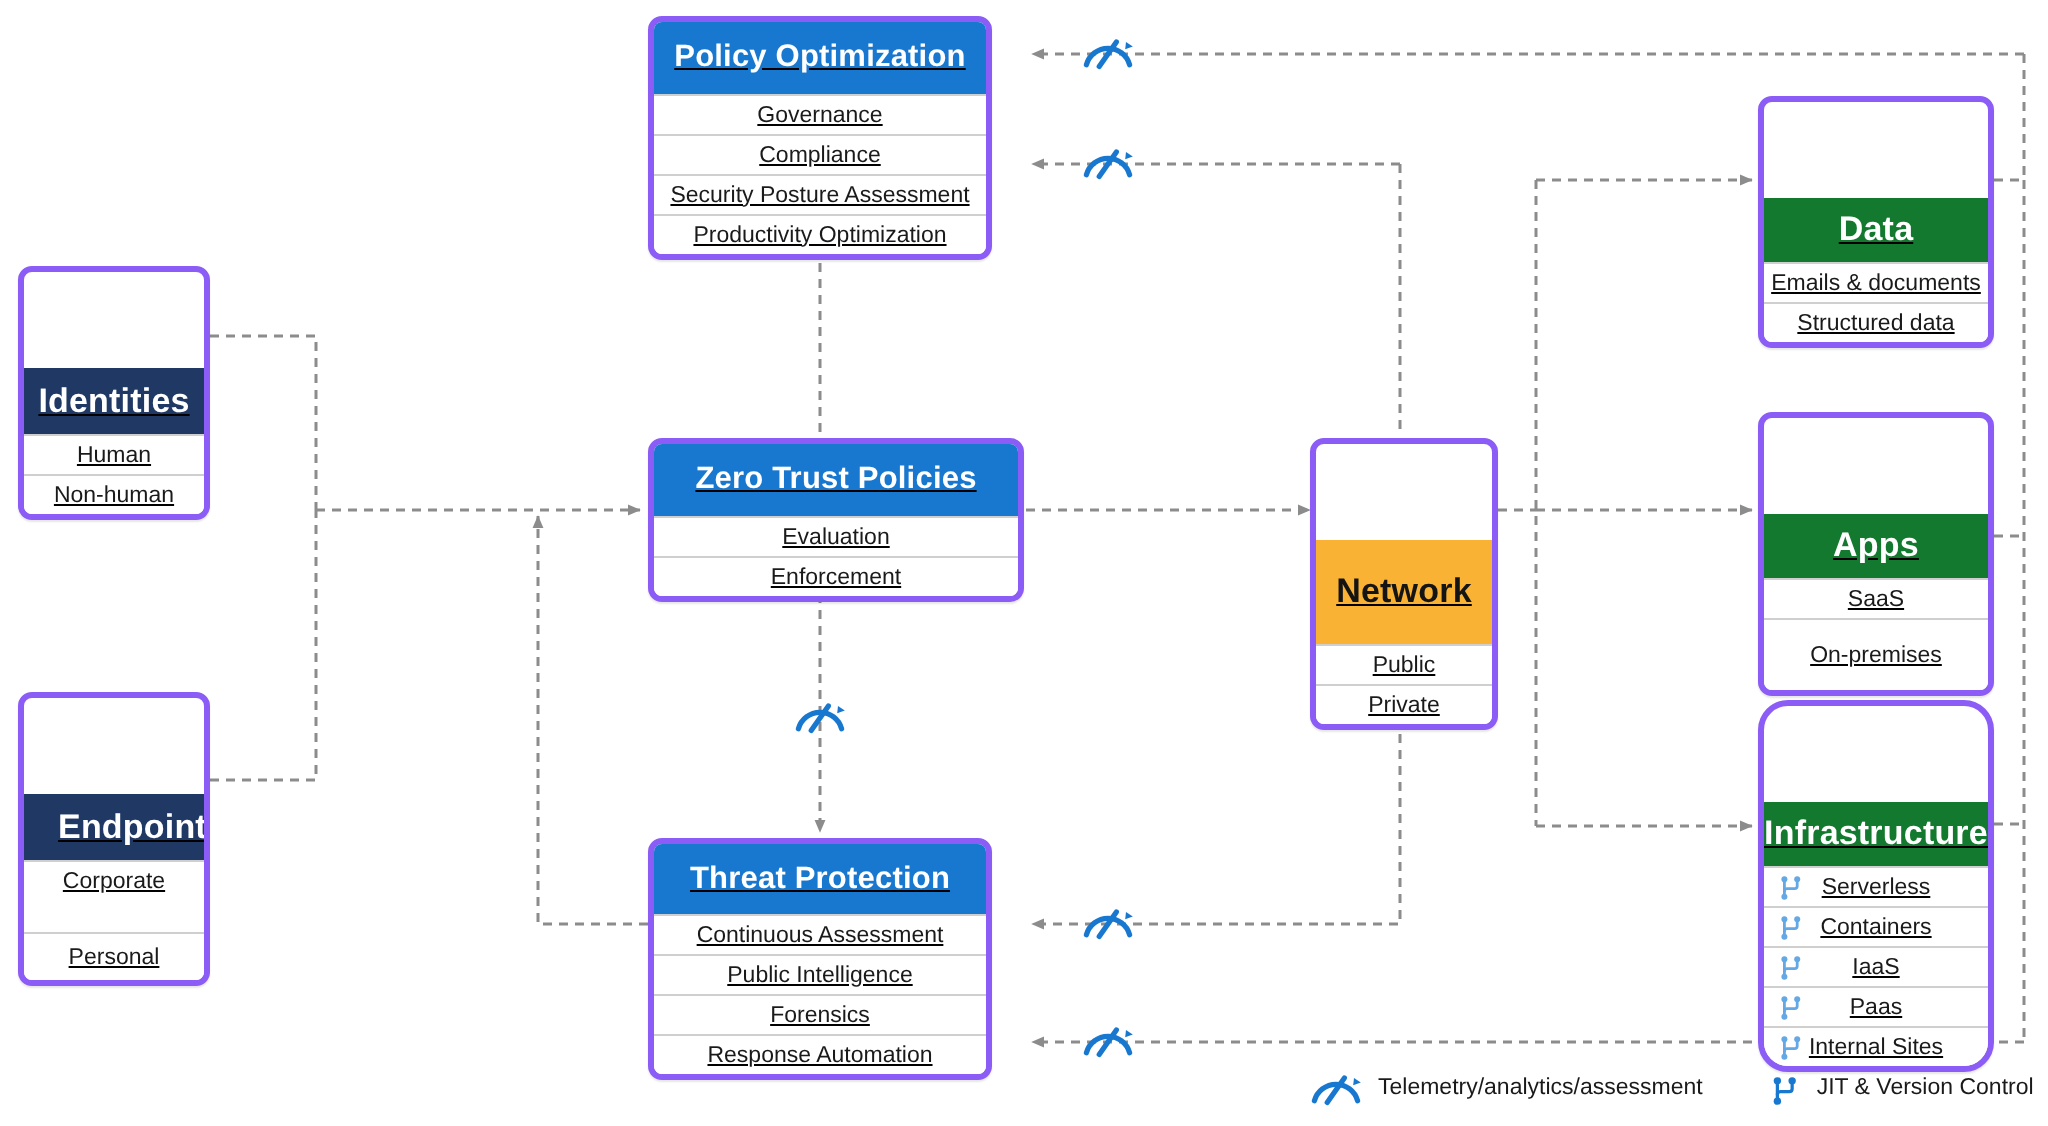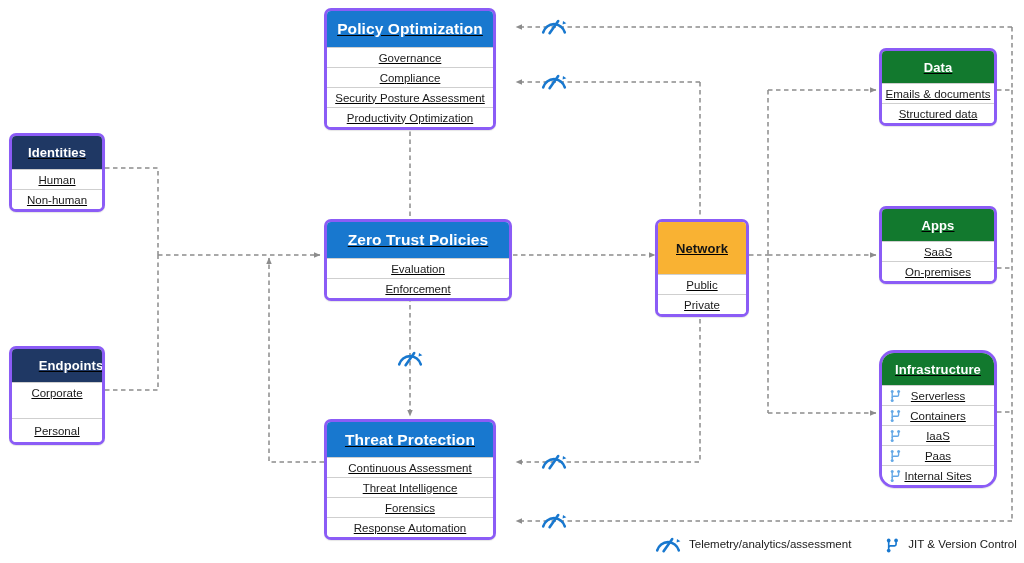--- a/index.html
+++ b/index.html
@@ -52,21 +52,21 @@
 
   
   #legend{position:absolute;z-index:5;left:655px;top:536px;
           display:flex;align-items:center;gap:34px;
           font-size:11.5px;color:#1a1a1a;white-space:nowrap;}
   .leg{display:flex;align-items:center;gap:8px;}
   .leg .lbl{line-height:1;}
 
   
   .t-hd-lg{font-size:15.5px;}
-  .t-hd-md{font-size:13px;}
+  .t-hd-md{font-size:17px;margin-top:48px;}
   .t-row{font-size:11.5px;}
 </style>
 </head>
 <body>
 
 <div id="stage">
 
   <svg id="wires" viewBox="0 0 1024 563" width="1024" height="563">
     <defs>
       <marker id="ar" markerWidth="7" markerHeight="7" refX="6.2" refY="3.2" orient="auto" markerUnits="userSpaceOnUse">
@@ -136,41 +136,41 @@
 
   <div class="card blue" style="left:324px;top:219px;width:188px;">
     <div class="hd t-hd-lg" style="height:36px;">Zero Trust Policies</div>
     <div class="rw t-row" style="height:20px;">Evaluation</div>
     <div class="rw t-row" style="height:20px;">Enforcement</div>
   </div>
 
   <div class="card blue" style="left:324px;top:419px;width:172px;">
     <div class="hd t-hd-lg" style="height:35px;">Threat Protection</div>
     <div class="rw t-row" style="height:20px;">Continuous Assessment</div>
-    <div class="rw t-row" style="height:20px;">Threat Intelligence</div>
+    <div class="rw t-row" style="height:20px;">Public Intelligence</div>
     <div class="rw t-row" style="height:20px;">Forensics</div>
     <div class="rw t-row" style="height:20px;">Response Automation</div>
   </div>
 
   <div class="card amber" style="left:655px;top:219px;width:94px;">
     <div class="hd t-hd-md" style="height:52px;">Network</div>
     <div class="rw t-row" style="height:20px;">Public</div>
     <div class="rw t-row" style="height:20px;">Private</div>
   </div>
 
   <div class="card green" style="left:879px;top:48px;width:118px;">
     <div class="hd t-hd-md" style="height:32px;">Data</div>
     <div class="rw t-row" style="height:20px;">Emails &amp; documents</div>
     <div class="rw t-row" style="height:20px;">Structured data</div>
   </div>
 
   <div class="card green" style="left:879px;top:206px;width:118px;">
     <div class="hd t-hd-md" style="height:32px;">Apps</div>
     <div class="rw t-row" style="height:20px;">SaaS</div>
-    <div class="rw t-row" style="height:20px;">On-premises</div>
+    <div class="rw t-row" style="height:36px;">On-premises</div>
   </div>
 
   <div class="card green" style="left:879px;top:350px;width:118px;border-radius:15px;">
     <div class="hd t-hd-md" style="height:32px;">Infrastructure</div>
 
     <div class="rw t-row with-ico" style="height:20px;">
       <span class="gicon">
         <svg viewBox="0 0 13 14" width="13" height="14" fill="none" stroke="#64a8e6" stroke-width="1.4" stroke-linecap="round">
           <circle cx="3.2" cy="2.6" r="1.5" fill="#64a8e6" stroke="none"></circle>
           <circle cx="9.6" cy="2.6" r="1.5" fill="#64a8e6" stroke="none"></circle>

